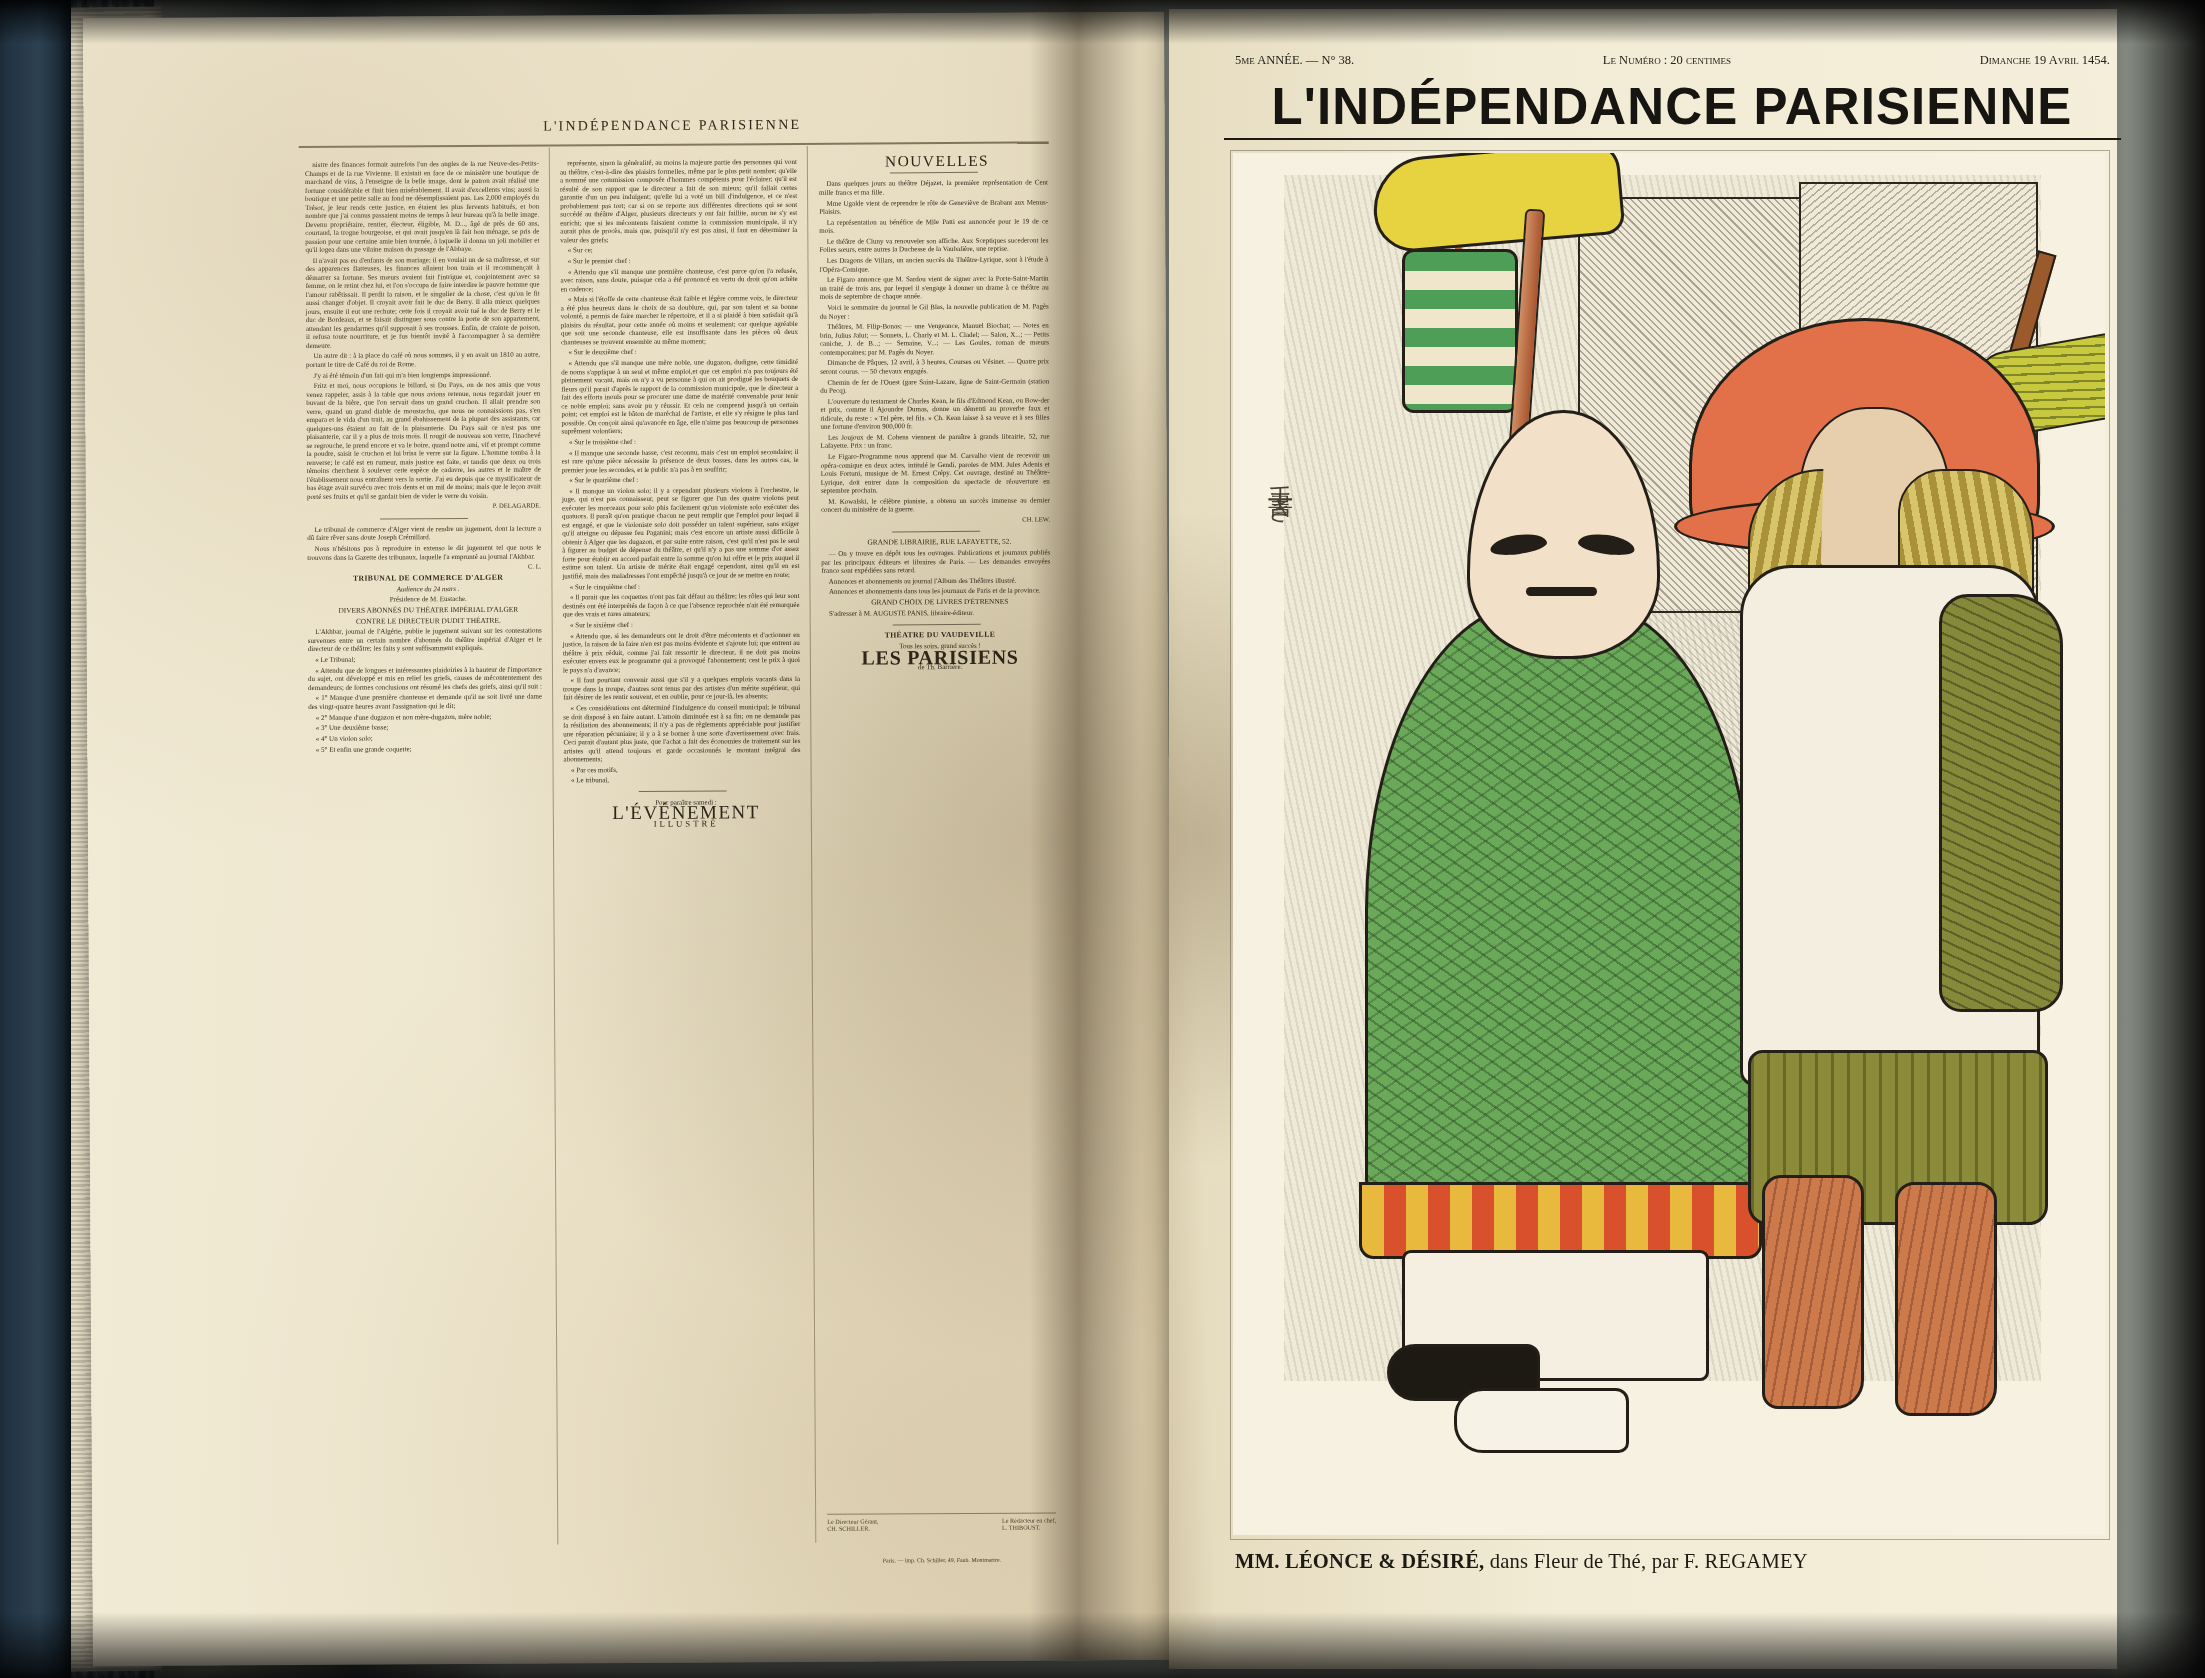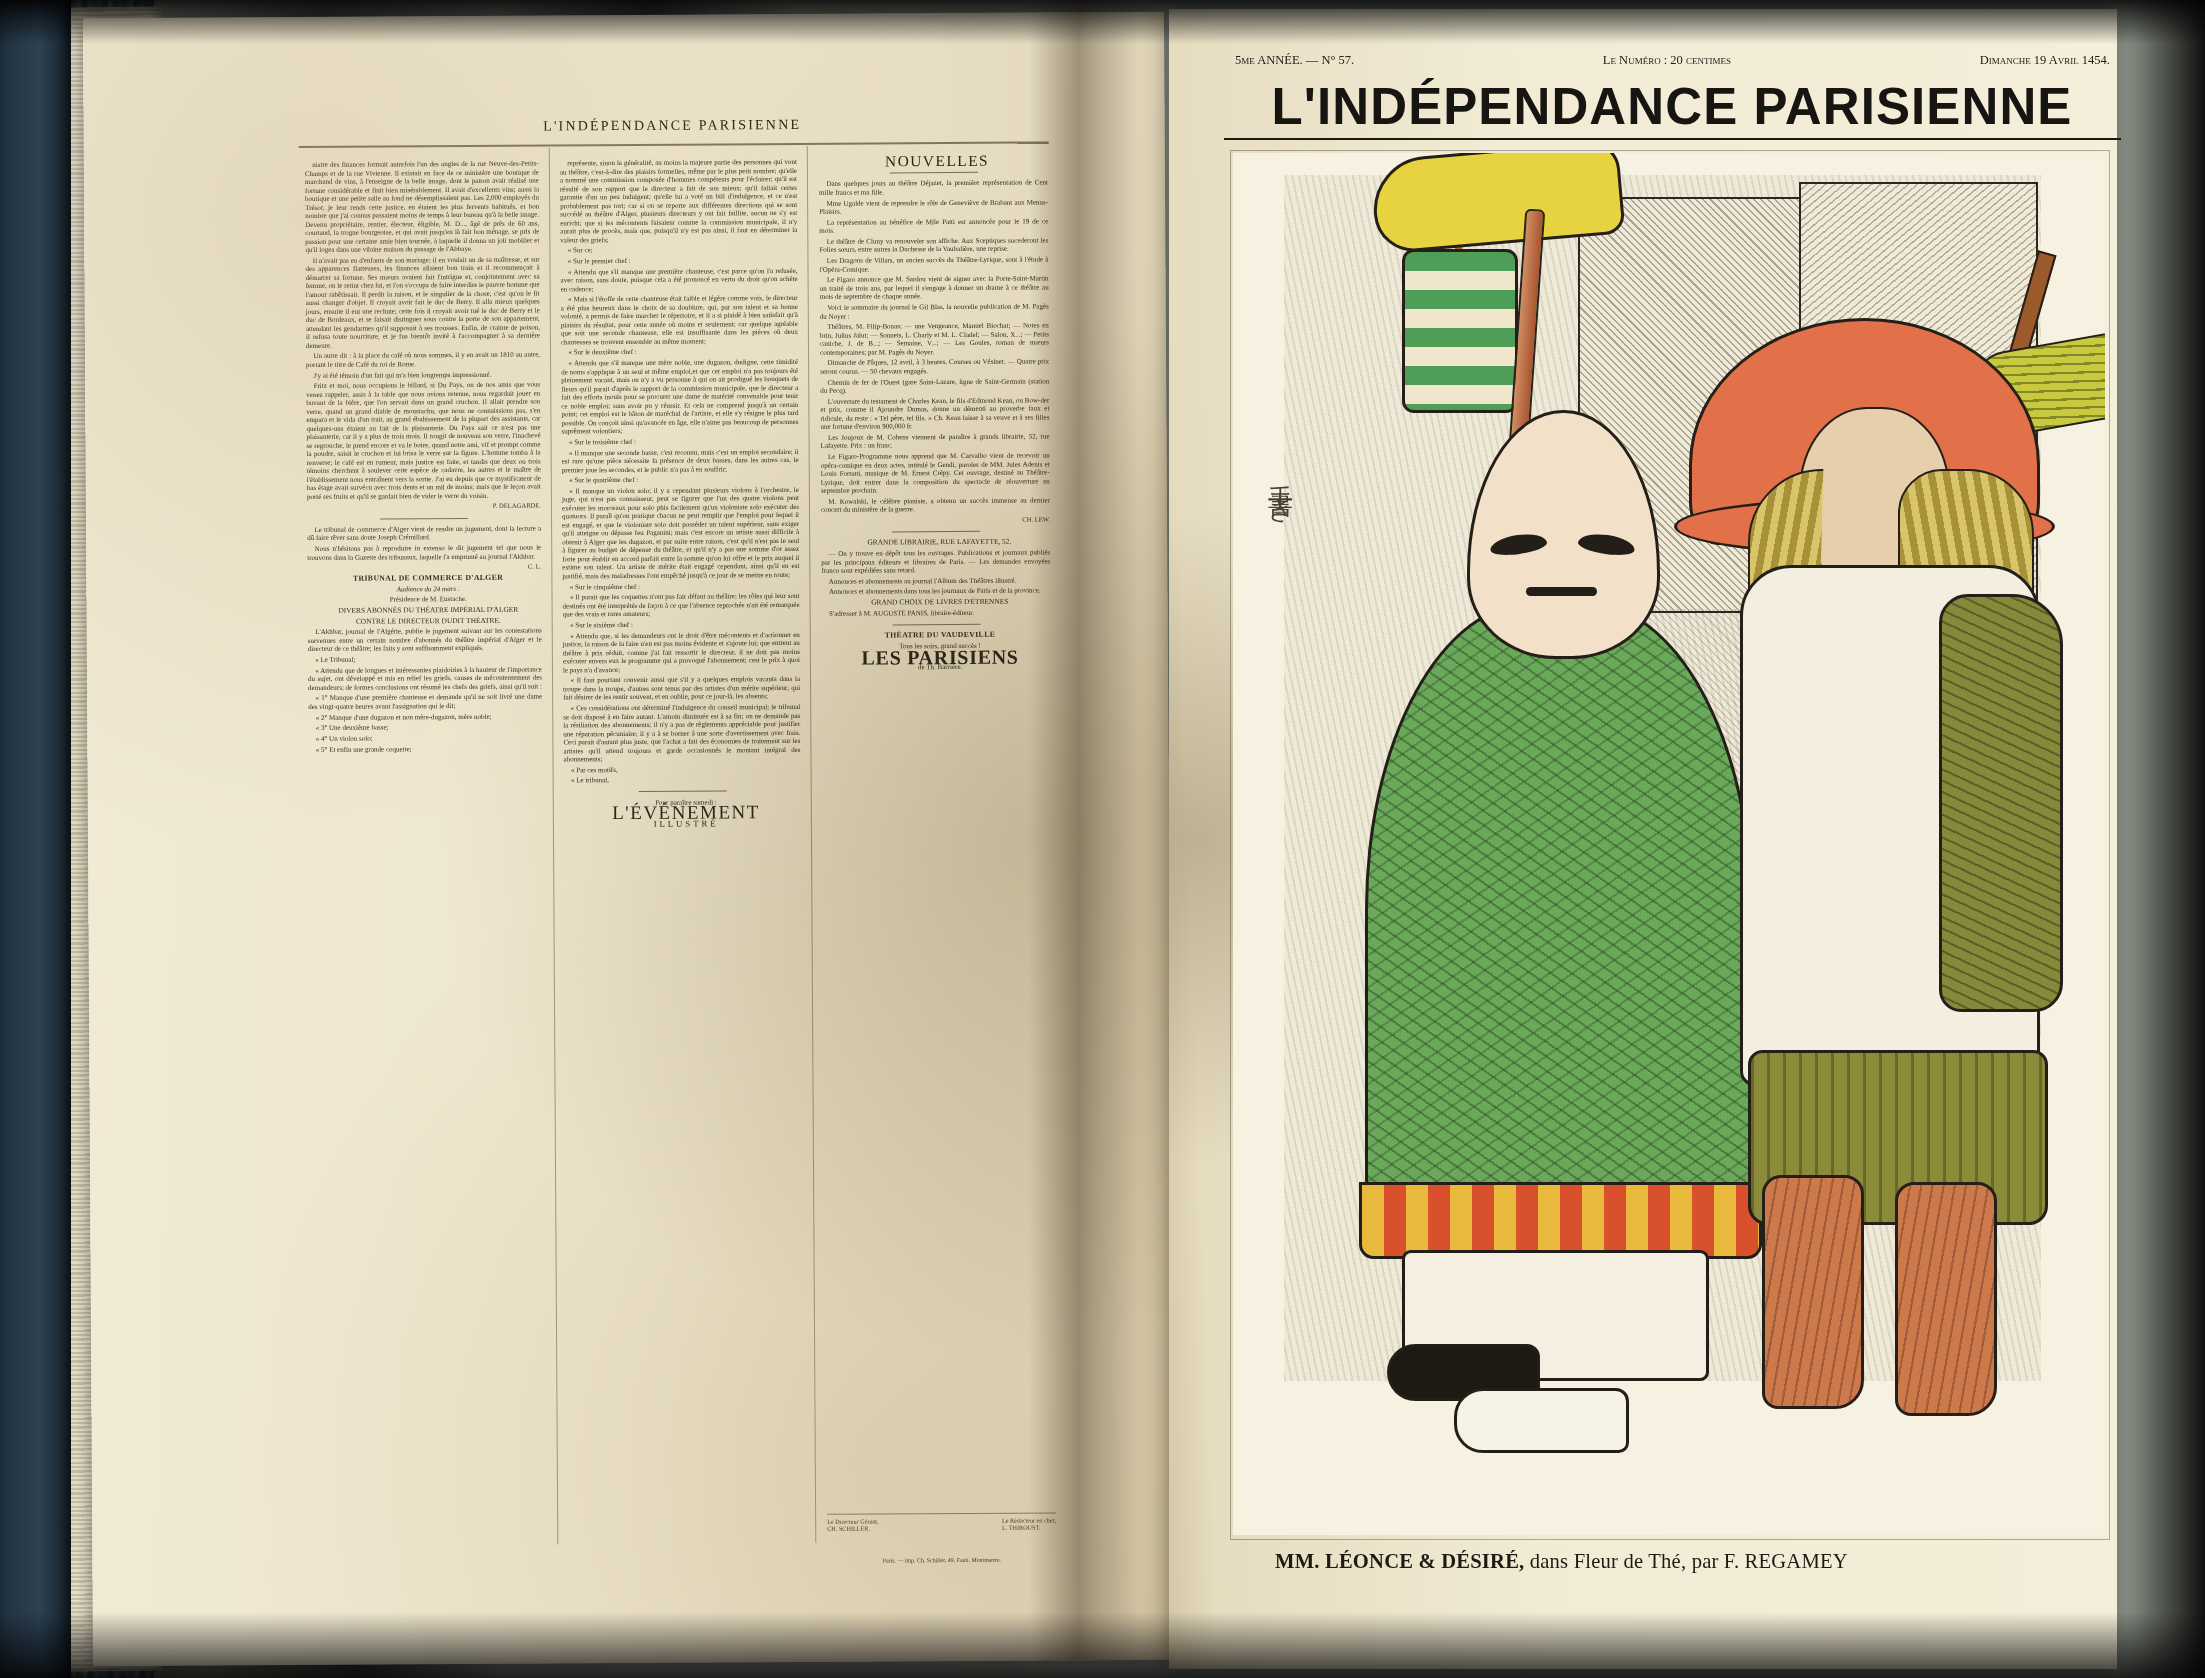--- a/index.html
+++ b/index.html
@@ -219,21 +219,20 @@
     position:absolute; left:1142px; top:141px; width:878px; height:1388px;
     border: 1.5px solid rgba(40,34,22,0.35);
     pointer-events:none;
   }
   .caption {
     position: absolute;
     left: 1147px; top: 1541px; width: 875px;
     font-size: 20.6px;
     color: #1d1a14;
     letter-spacing: 0.2px;
-    margin-left: 40px;
   }
   .caption .cap-b { font-weight: bold; }
 
   
   .marks {
     position:absolute; left:1176px; top:456px;
     font-size:25px; color:#2a2418; line-height:32px;
     writing-mode: vertical-rl; opacity:.85;
     font-family:"DejaVu Sans", sans-serif;
   }
@@ -490,21 +489,21 @@
           <span>Le Rédacteur en chef,</span><br>
           <span>L. THIBOUST.</span>
         </span>
       </div>
       <div class="footline">Paris. — imp. Ch. Schiller, 49, Faub. Montmartre.</div>
     </div>
 
     <div class="leaf-right"></div>
 
     <div class="masthead-line">
-      <span>5me ANNÉE. — N° 57.</span>
+      <span>5me ANNÉE. — N° 38.</span>
       <span>Le Numéro : 20 centimes</span>
       <span>Dimanche 19 Avril 1454.</span>
     </div>
     <div class="masthead-title">L'INDÉPENDANCE PARISIENNE</div>
     <div class="masthead-rule"></div>
 
     <div class="illus">
       <div class="room-bg"></div>
 
       <div class="screen-panel hatch" style="left:345px; top:44px; width:221px; height:412px;"></div>

